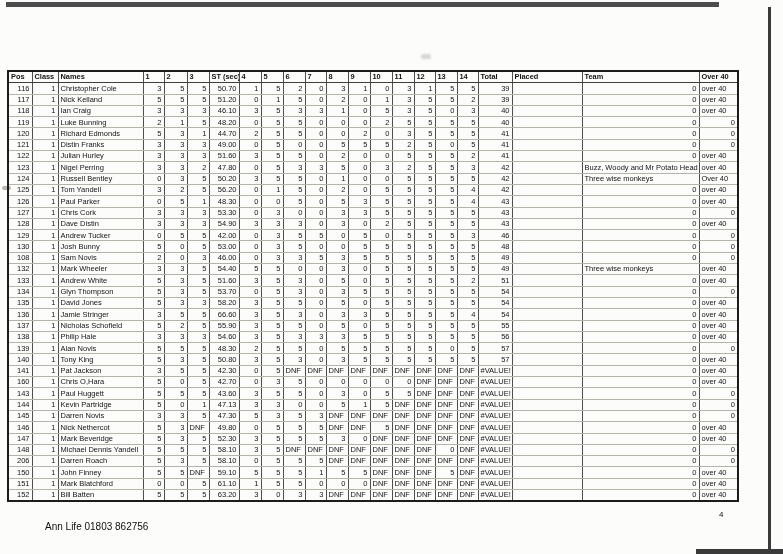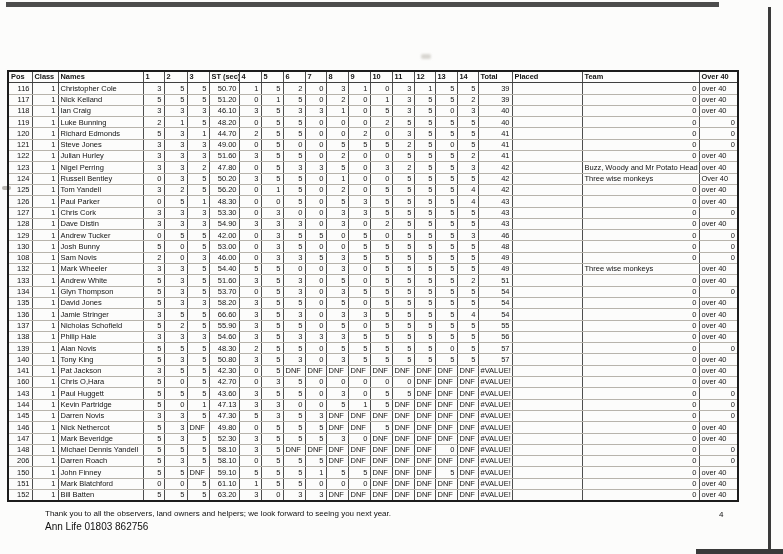--- a/index.html
+++ b/index.html
@@ -218,21 +218,21 @@
           <td class="num">5</td>
           <td class="num">5</td>
           <td class="num">41</td>
           <td class="txt"></td>
           <td class="num">0</td>
           <td class="num">0</td>
         </tr>
         <tr>
           <td class="num">121</td>
           <td class="num">1</td>
-          <td class="txt">Steve Jones</td>
+          <td class="txt">Distin Franks</td>
           <td class="num">3</td>
           <td class="num">3</td>
           <td class="num">3</td>
           <td class="num">49.00</td>
           <td class="num">0</td>
           <td class="num">5</td>
           <td class="num">0</td>
           <td class="num">0</td>
           <td class="num">5</td>
           <td class="num">5</td>
@@ -986,16 +986,15 @@
           <td class="txt">DNF</td>
           <td class="txt">DNF</td>
           <td class="num">#VALUE!</td>
           <td class="txt"></td>
           <td class="num">0</td>
           <td class="txt">over 40</td>
         </tr>
       </tbody>
   </table>
 
-  <div class="footer-thanks">Thank you to all the observers, land owners and helpers; we look forward to seeing you next year.</div>
   <div class="footer-contact">Ann Life 01803 862756</div>
   <div class="page-number">4</div>
 </div>
 
 </body></html>

